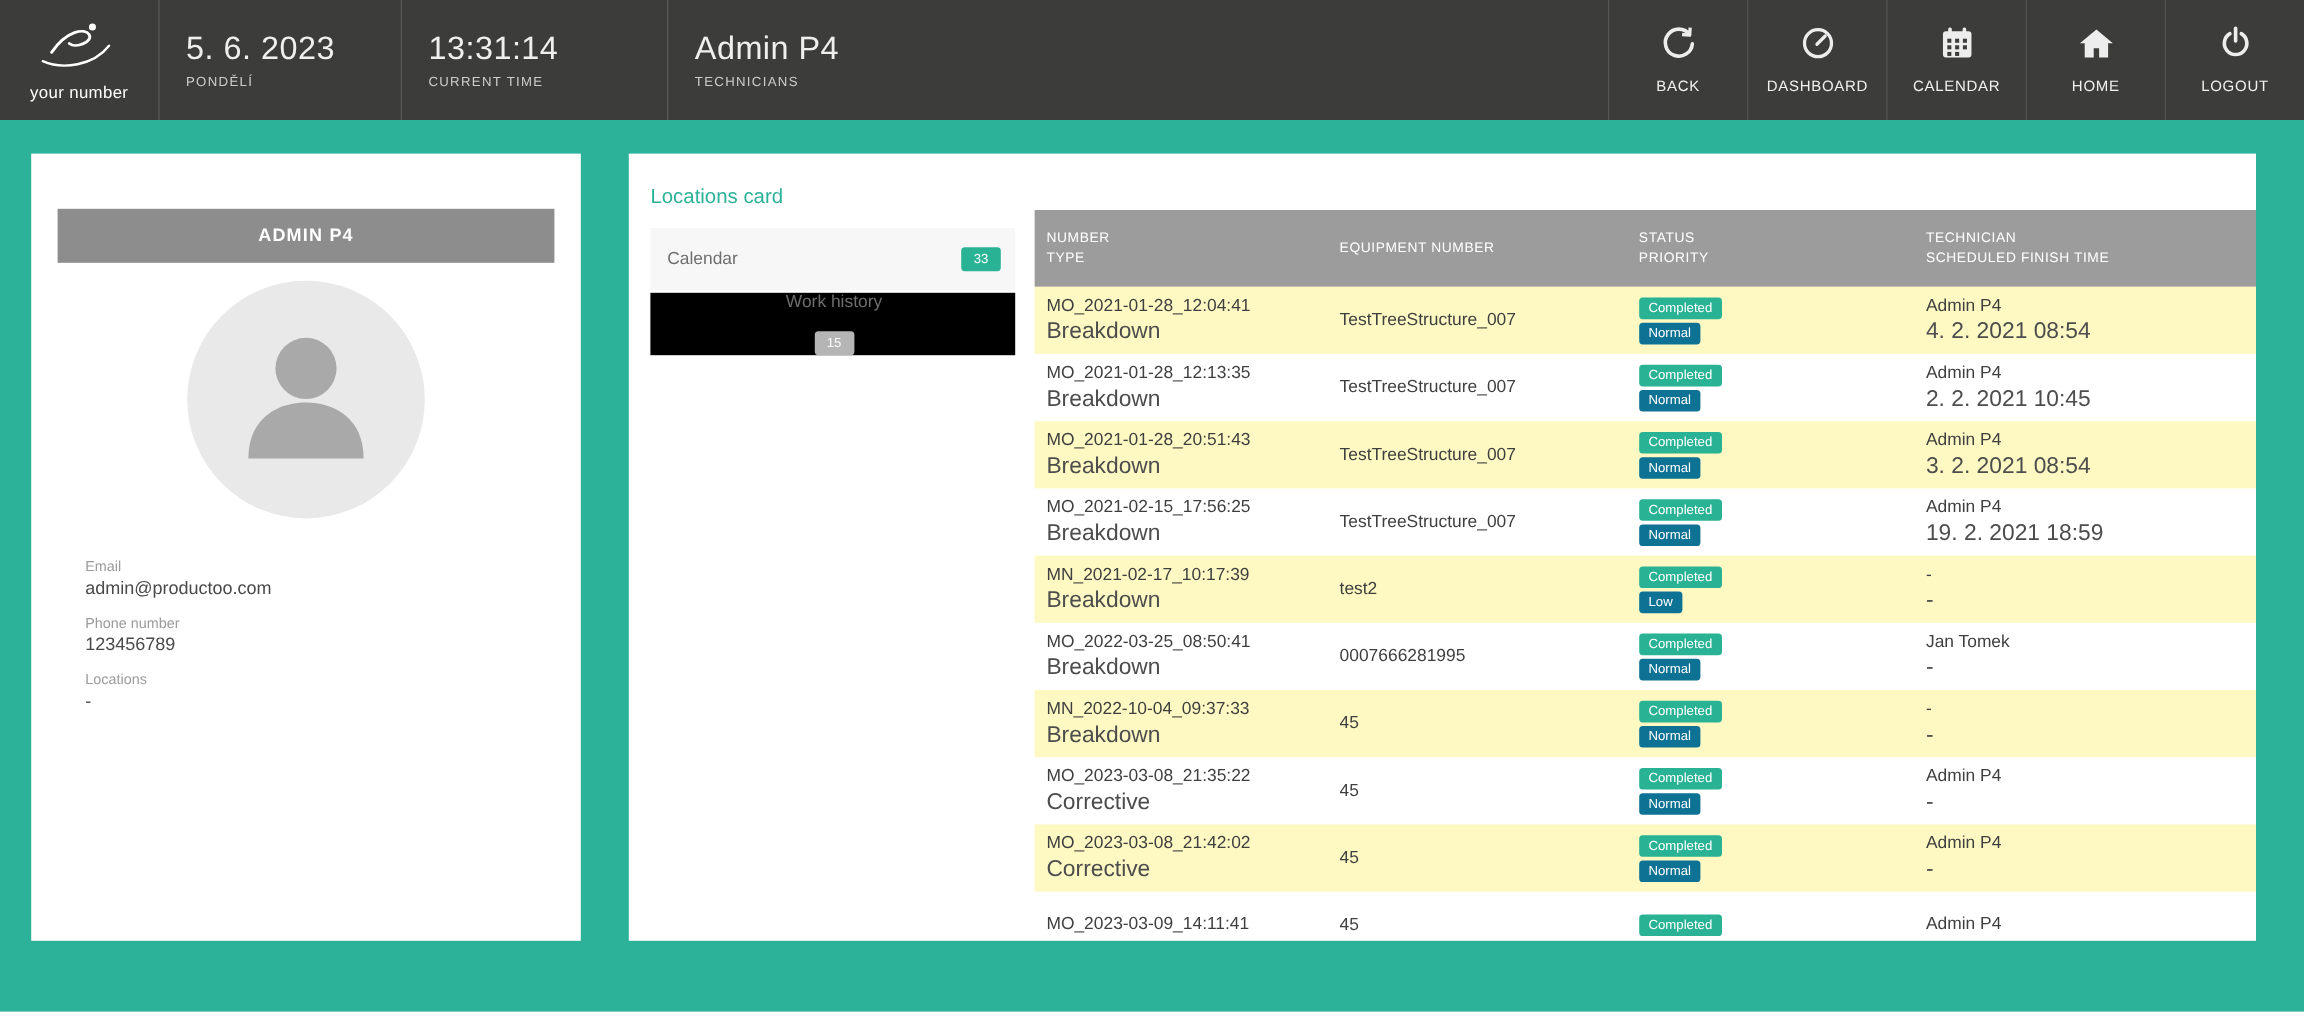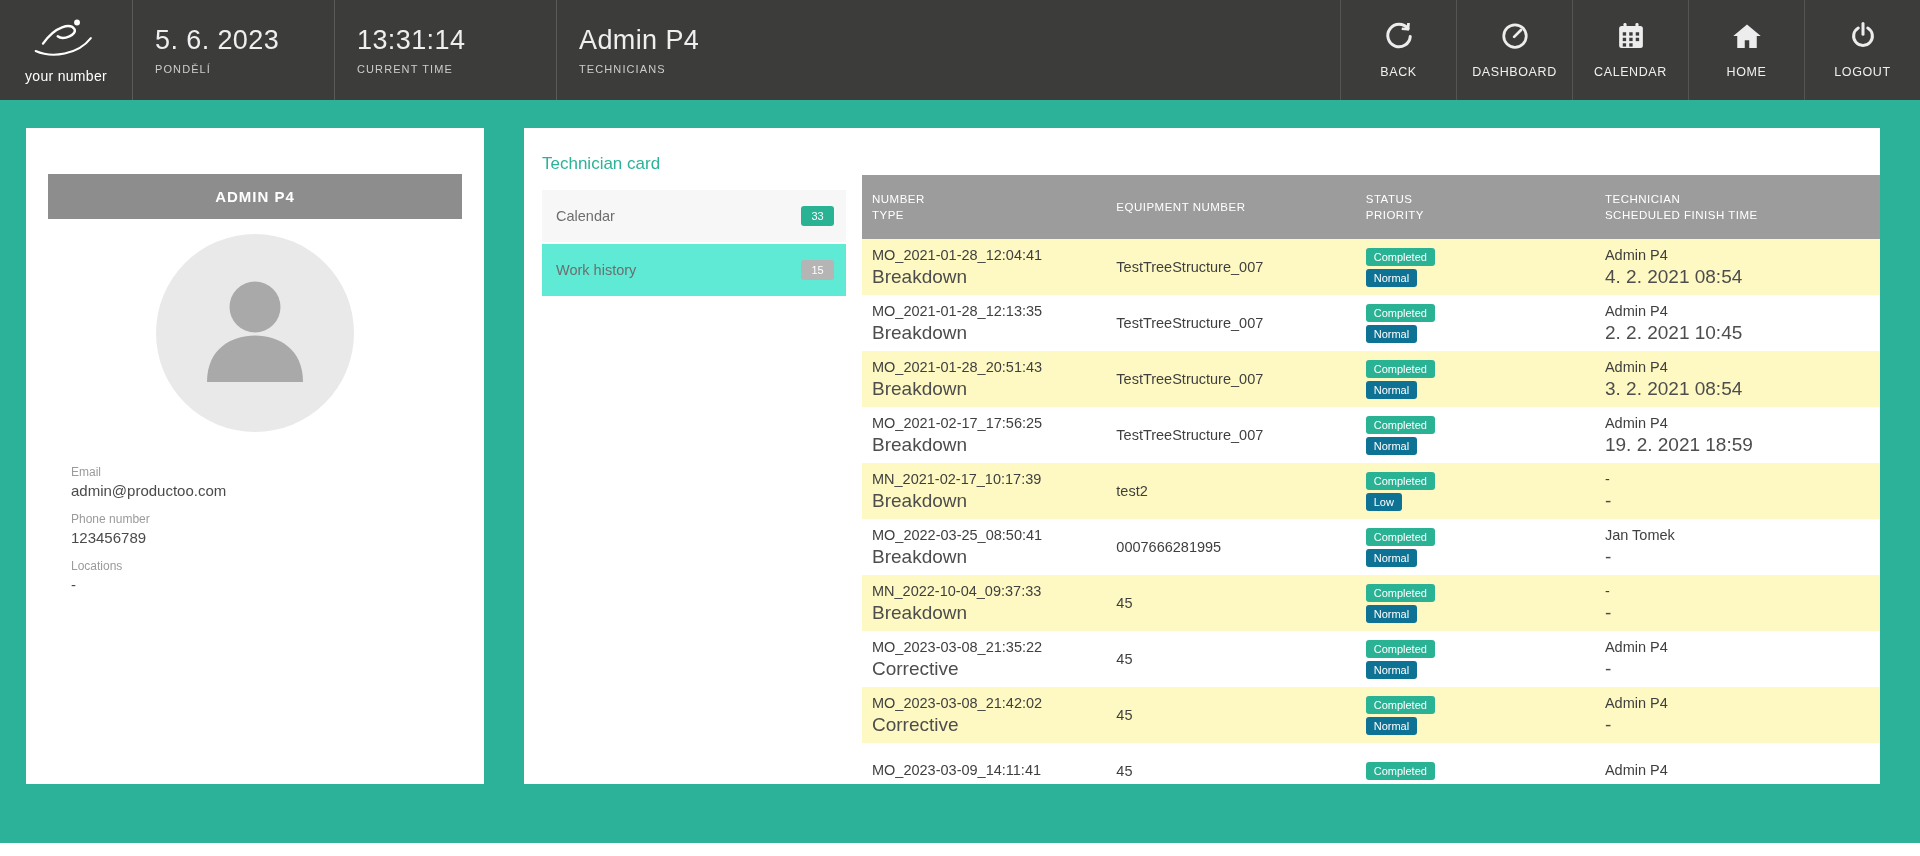--- a/index.html
+++ b/index.html
@@ -32,21 +32,21 @@
   .profile-name{margin:46px 22px 0; height:45px; background:#8d8d8d; color:#fff; font-size:15px; font-weight:bold; letter-spacing:1px; display:flex; align-items:center; justify-content:center;}
   .avatar{width:198px; height:198px; border-radius:50%; background:#e9e9e9; margin:15px auto 0; display:flex; align-items:center; justify-content:center;}
   .profile-info{margin:33px 0 0 45px;}
   .pf-label{font-size:12px; color:#9b9b9b; margin-bottom:3px;}
   .pf-value{font-size:15px; color:#4a4a4a; margin-bottom:13px;}
 
   .main-card{position:absolute; left:524px; top:128px; width:1356px; height:656px; background:#fff; display:flex; overflow:hidden;}
   .menu-col{width:338px; padding:26px 16px 0 18px;}
   .menu-title{color:var(--teal); font-size:17px; font-weight:normal; margin-bottom:16px;}
   .menu-item{height:52px; margin-bottom:2px; background:#f7f7f7; display:flex; align-items:center; justify-content:space-between; padding:0 12px 0 14px; cursor:pointer;}
-  .menu-item.selected{background:#5eead4;}
+  .menu-item.selected{background:#000000;flex-direction:column;}
   .menu-label{font-size:14.5px; color:#6e6e6e;}
   .menu-badge{min-width:33px; height:20px; border-radius:3px; color:#fff; font-size:11px; display:flex; align-items:center; justify-content:center; padding:0 6px;}
   .badge-teal{background:var(--status);margin-left:48px;}
   .badge-gray{background:#b5b5b5;}
 
   
   .table-col{flex:1; padding-top:47px; display:flex; flex-direction:column; overflow:hidden;}
   .thead{display:flex; background:#9c9c9c; color:#fff; height:64px; flex:none;}
   .th{display:flex; flex-direction:column; justify-content:center; gap:4px; padding-left:10px; font-size:11.5px; letter-spacing:.5px;}
   .col-number{width:24%;} .col-equipment{width:24.5%;} .col-status{width:23.5%;} .col-technician{width:28%;}
@@ -166,21 +166,21 @@
       <div class="pf-value">admin@productoo.com</div>
       <div class="pf-label">Phone number</div>
       <div class="pf-value">123456789</div>
       <div class="pf-label">Locations</div>
       <div class="pf-value">-</div>
     </div>
   </section>
 
   <section class="main-card">
     <aside class="menu-col">
-      <h2 class="menu-title">Technician card</h2>
+      <h2 class="menu-title">Locations card</h2>
       <div class="menu-item">
         <span class="menu-label">Calendar</span>
         <span class="menu-badge badge-teal">33</span>
       </div>
       <div class="menu-item selected">
         <span class="menu-label">Work history</span>
         <span class="menu-badge badge-gray">15</span>
       </div>
     </aside>
 
@@ -252,21 +252,21 @@
       <span class="badge badge-priority">Normal</span>
     </div>
     <div class="td col-technician">
       <div class="cell-main">Admin P4</div>
       <div class="cell-sub">3. 2. 2021 08:54</div>
     </div>
   </div>
 
   <div class="trow">
     <div class="td col-number">
-      <div class="cell-main">MO_2021-02-17_17:56:25</div>
+      <div class="cell-main">MO_2021-02-15_17:56:25</div>
       <div class="cell-sub">Breakdown</div>
     </div>
     <div class="td col-equipment">
       <div class="cell-main">TestTreeStructure_007</div>
     </div>
     <div class="td col-status">
       <span class="badge badge-status">Completed</span>
       <span class="badge badge-priority">Normal</span>
     </div>
     <div class="td col-technician">

